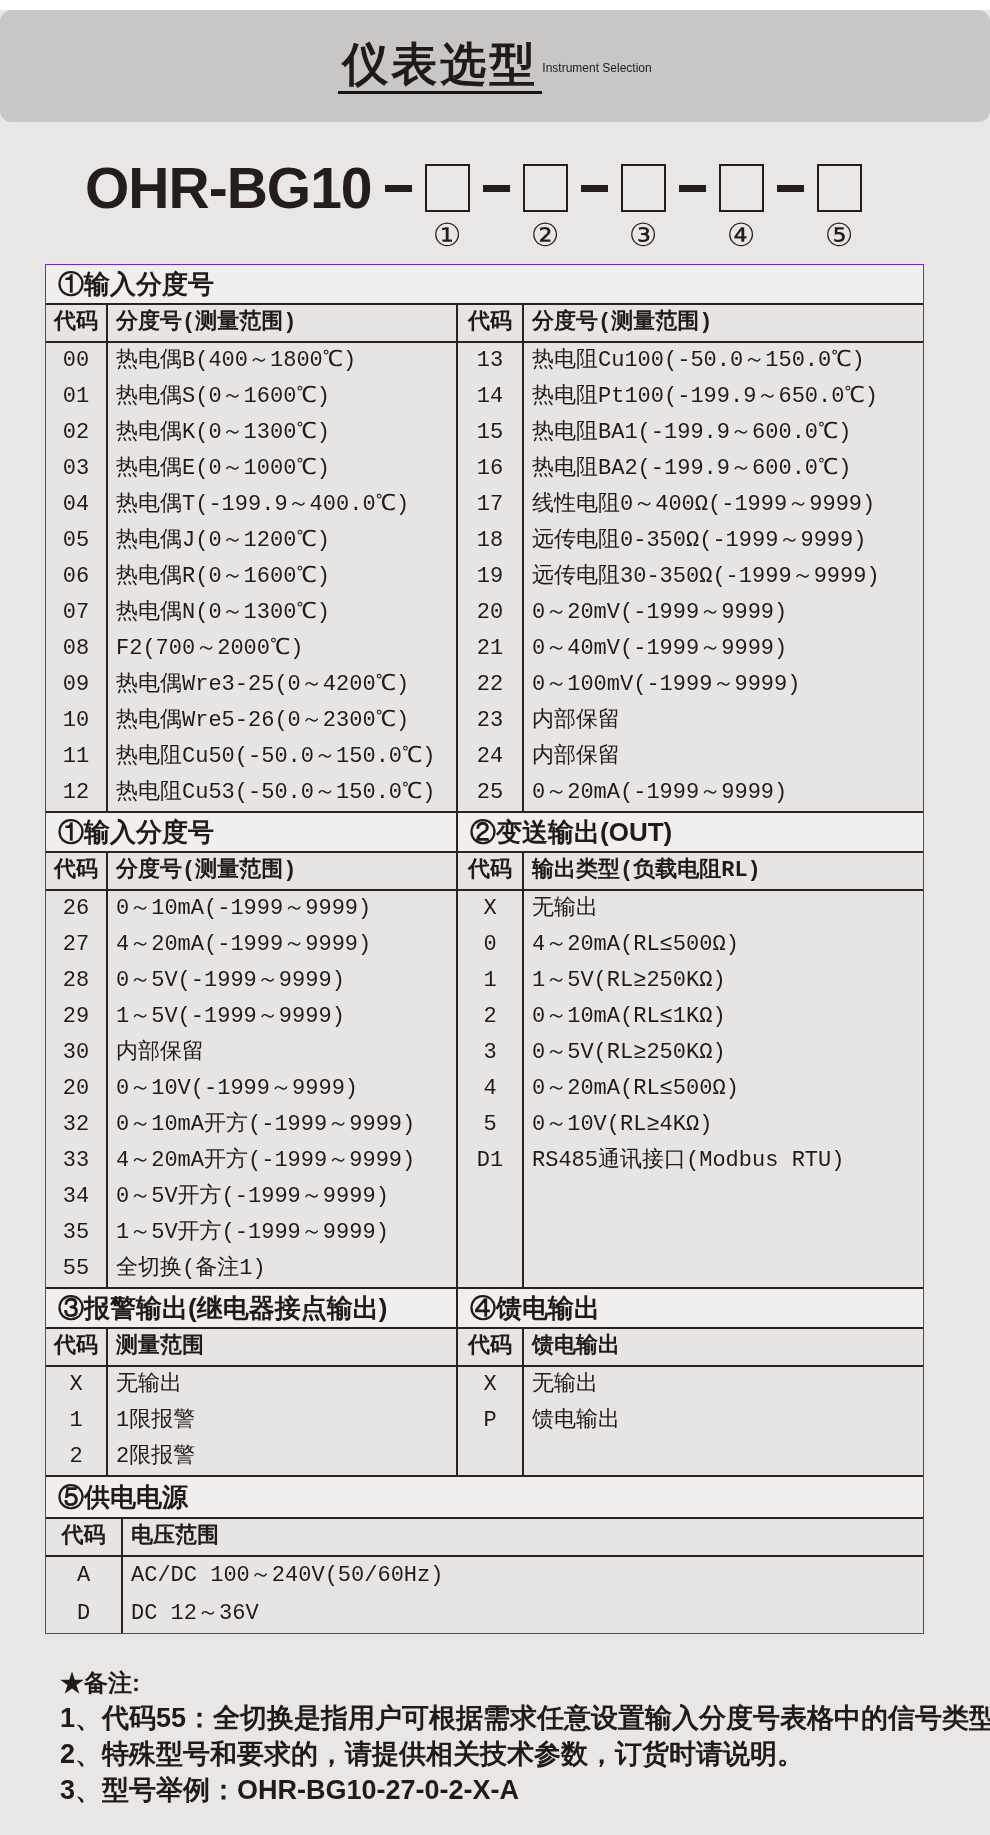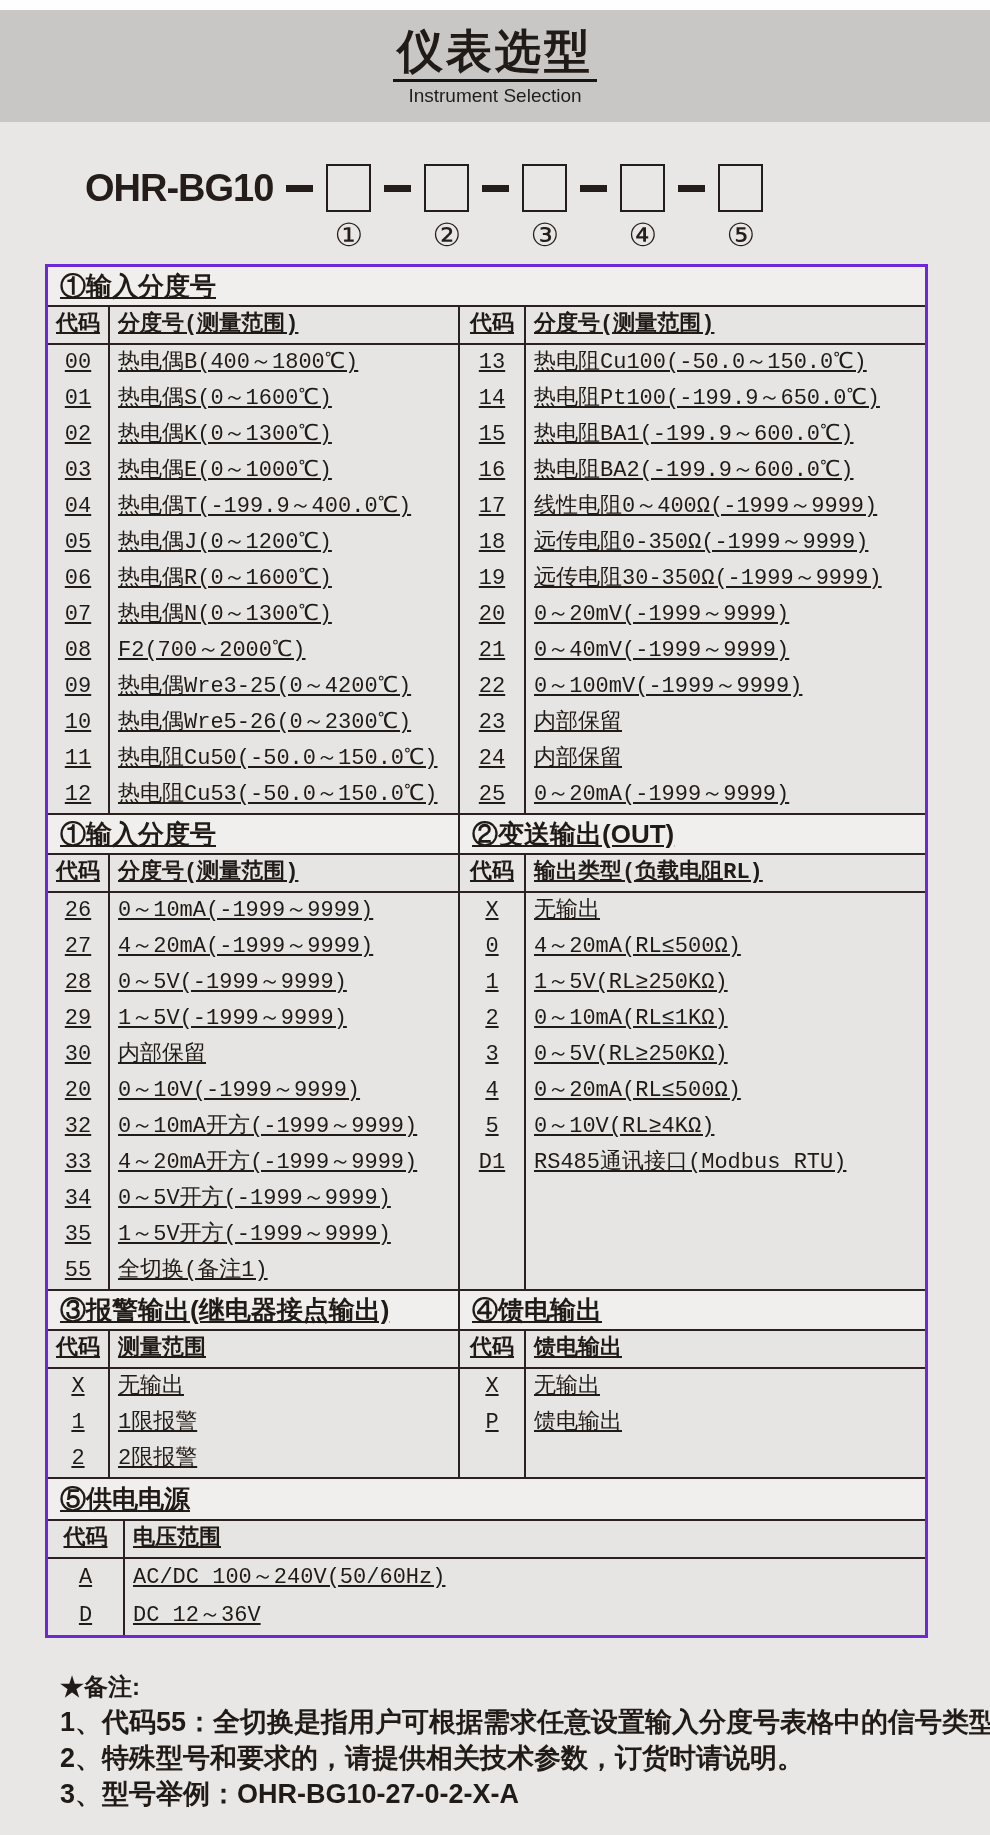--- a/index.html
+++ b/index.html
@@ -7,41 +7,41 @@
     width:990px;height:1835px;
     background:#e9e7e5;
     color:#211b17;
     font-family:"Liberation Sans",sans-serif;
     position:relative;overflow:hidden;
   }
   .top-strip{height:10px;background:#fefefe;}
   
   .banner{
     height:112px;background:#c9c7c6;
-    display:flex;flex-direction:column;align-items:center;justify-content:center;
+    display:flex;flex-direction:row;align-items:center;justify-content:center;border-radius:12px;
   }
   .banner-title{
     font-size:46px;font-weight:bold;letter-spacing:3px;line-height:1.05;
     border-bottom:3px solid #151515;padding:2px 4px 3px;
   }
-  .banner-sub{font-size:19px;margin-top:3px;color:#1d1d1d;}
+  .banner-sub{font-size:12px;margin-top:3px;color:#1d1d1d;}
   
   .model-area{margin:42px 0 0 85px;display:flex;align-items:flex-start;}
   .model-prefix{
-    font-size:38px;font-weight:bold;line-height:48px;letter-spacing:-1px;
+    font-size:57px;font-weight:bold;line-height:48px;letter-spacing:-1px;
     color:#241d19;
   }
   .dash{width:27px;height:7px;background:#241d19;margin:21px 13px 0 13px;flex-shrink:0;}
   .slot{display:flex;flex-direction:column;align-items:center;flex-shrink:0;}
   .slot-box{width:41px;height:44px;border:2px solid #241d19;background:transparent;}
   .slot-num{margin-top:6px;font-size:32px;line-height:34px;color:#241d19;}
   
   .main-table{
     margin:12px 0 0 45px;width:877px;
-    border:3px solid #6d28d9;background:#e7e5e3;text-decoration:underline;
+    border:1px solid #6d28d9;background:#e7e5e3;
   }
   .band{
     height:38px;line-height:38px;background:#f0efed;
     font-weight:bold;font-size:26px;padding-left:12px;
     border-bottom:2px solid #2b2220;white-space:nowrap;overflow:hidden;
   }
   .band-split{display:flex;border-bottom:2px solid #2b2220;}
   .band-split .band{border-bottom:none;}
   .band-l{width:398px;border-right:2px solid #2b2220;flex-shrink:0;}
   .band-r{flex:1;}

